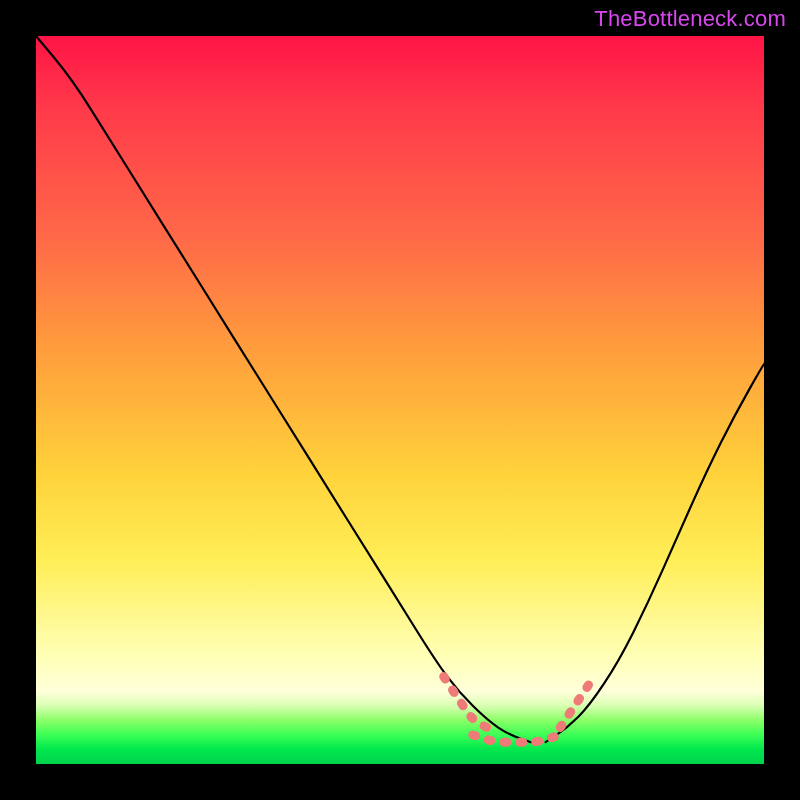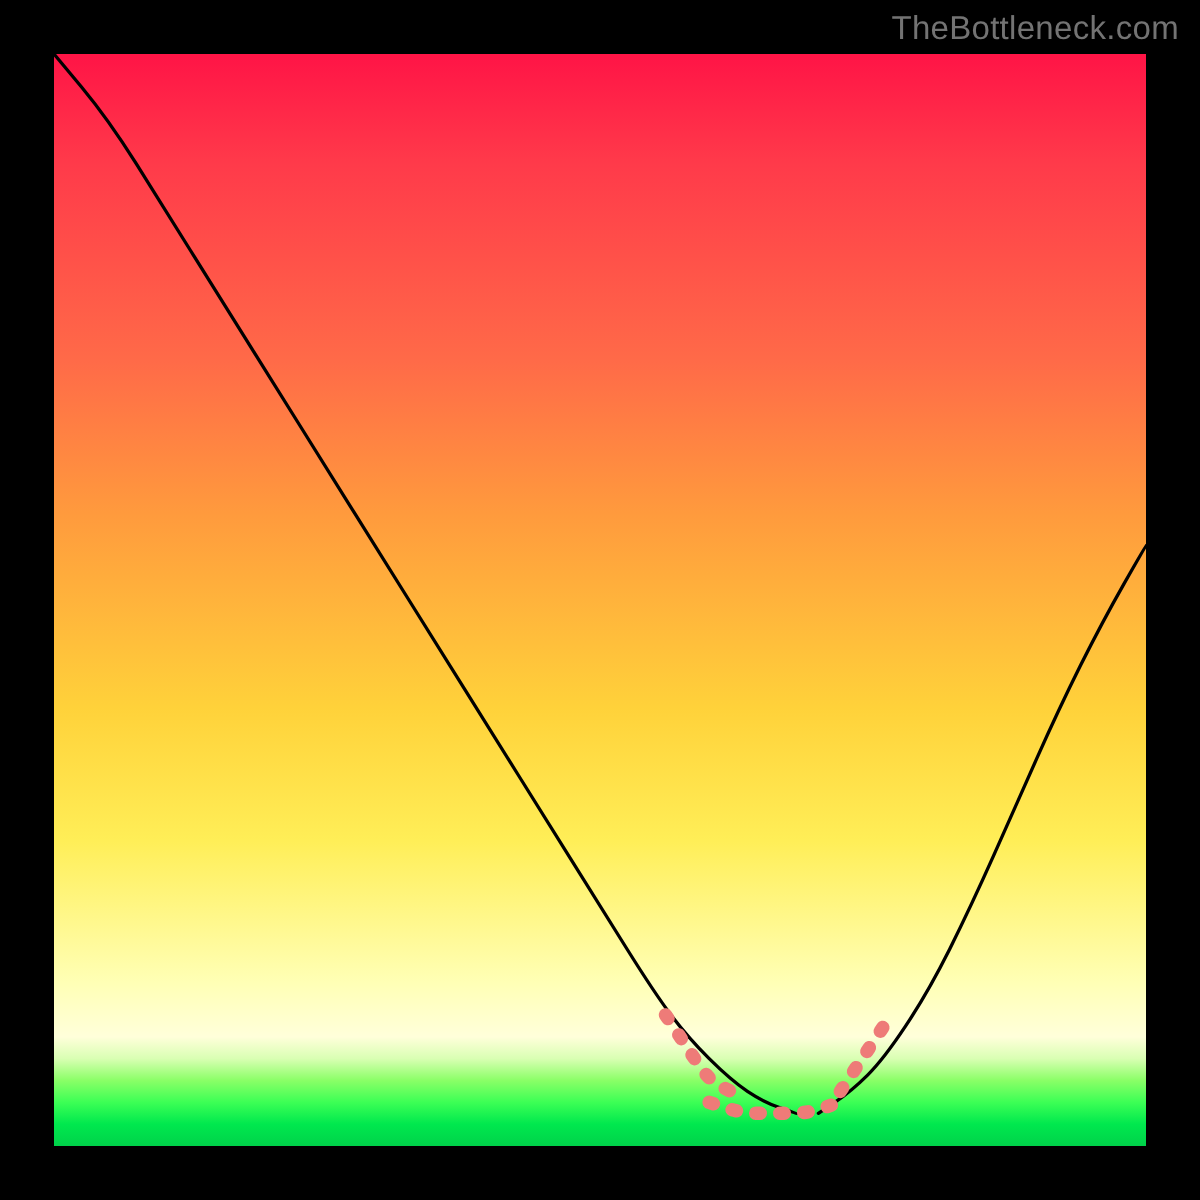--- a/index.html
+++ b/index.html
@@ -37,21 +37,21 @@
       #8aff67 94%,
       #3cff55 96%,
       #00e84e 98%,
       #00d24a 100%
     );
   }
   .watermark {
     position: absolute;
     top: 6px;
     right: 14px;
-    color: #737373;
+    color: #d946ef;
     font-size: 22px;
     letter-spacing: 0.2px;
     font-weight: 400;
     user-select: none;
   }
   svg.curves {
     position: absolute;
     left: 0;
     top: 0;
     width: 728px;

